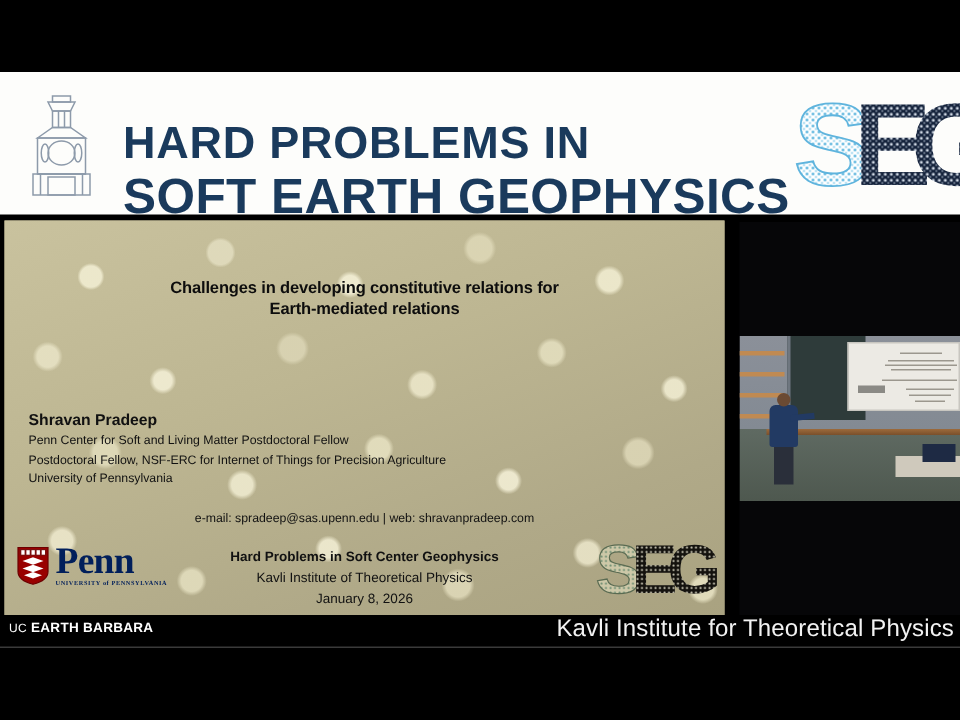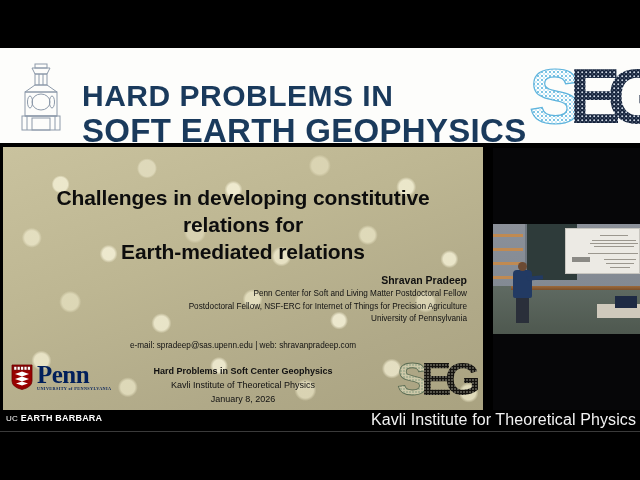--- a/index.html
+++ b/index.html
@@ -56,26 +56,26 @@
       radial-gradient(circle at 63% 91%, rgba(222,216,184,.9) 0 8px, rgba(222,216,184,0) 11px),
       radial-gradient(circle at 81% 83%, rgba(237,232,204,.85) 0 7px, rgba(237,232,204,0) 10px),
       radial-gradient(circle at 97% 92%, rgba(230,225,193,.9) 0 7px, rgba(230,225,193,0) 10px),
       linear-gradient(160deg,#c9c29e 0%,#bdb692 40%,#b0a988 75%,#a9a280 100%);
     filter:blur(0.2px);
   }
 
   .slide-title {
     position:absolute; left:16px; top:38px; width:448px;
     text-align:center; color:#0d0d0d; font-weight:bold;
-    font-size:21px; line-height:1.28; letter-spacing:-0.1px;
+    font-size:11px; line-height:1.28; letter-spacing:-0.1px;
   }
 
   .slide-author {
     position:absolute; left:16px; top:126px; width:448px;
-    text-align:right; color:#111;
+    text-align:left; color:#111;
   }
   .au-name { font-size:10.5px; font-weight:bold; line-height:1.45; }
   .au-line { font-size:8.2px; line-height:1.5; }
 
   .slide-contact {
     position:absolute; left:16px; top:194px; width:448px;
     text-align:center; font-size:8.2px; color:#111;
   }
 
   .slide-conf {

